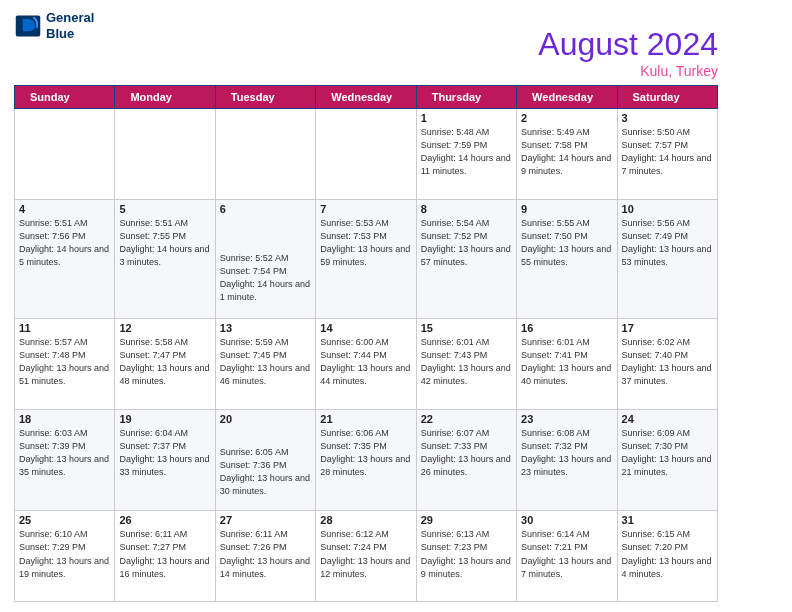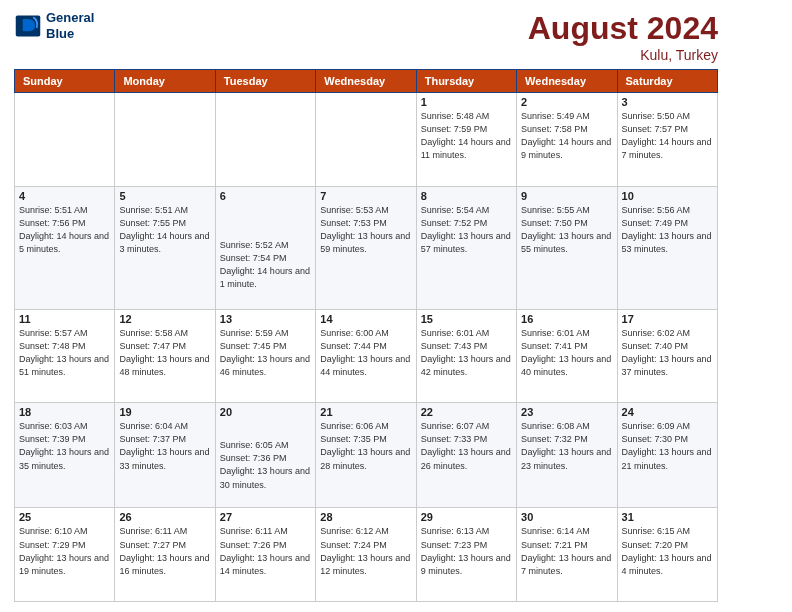--- a/index.html
+++ b/index.html
@@ -36,40 +36,41 @@
     }
     .logo-icon {
       width: 28px;
       height: 28px;
     }
     .title-area {
       text-align: right;
     }
     .month-title {
       font-size: 32px;
-      font-weight: bold;
-      color: #7f1d1d;
+      font-weight: normal;
+      color: #6d28d9;
+      margin-top: 16px;
     }
     .location {
       font-size: 14px;
-      color: #7f1d1d;
+      color: #ec4899;
     }
     .calendar {
       flex: 1;
       border: 1px solid #ccc;
       border-collapse: collapse;
       width: 100%;
       table-layout: fixed;
     }
     .calendar th {
-      background: #c2410c;
+      background: #be185d;
       color: #fff;
       font-size: 11px;
       font-weight: bold;
-      padding: 5px 8px;
+      padding: 5px 15px;
       text-align: left;
       border: 1px solid #1a4080;
     }
     .calendar td {
       border: 1px solid #ccc;
       vertical-align: top;
       padding: 3px 4px;
       font-size: 9.5px;
       color: #222;
       background: #fff;

